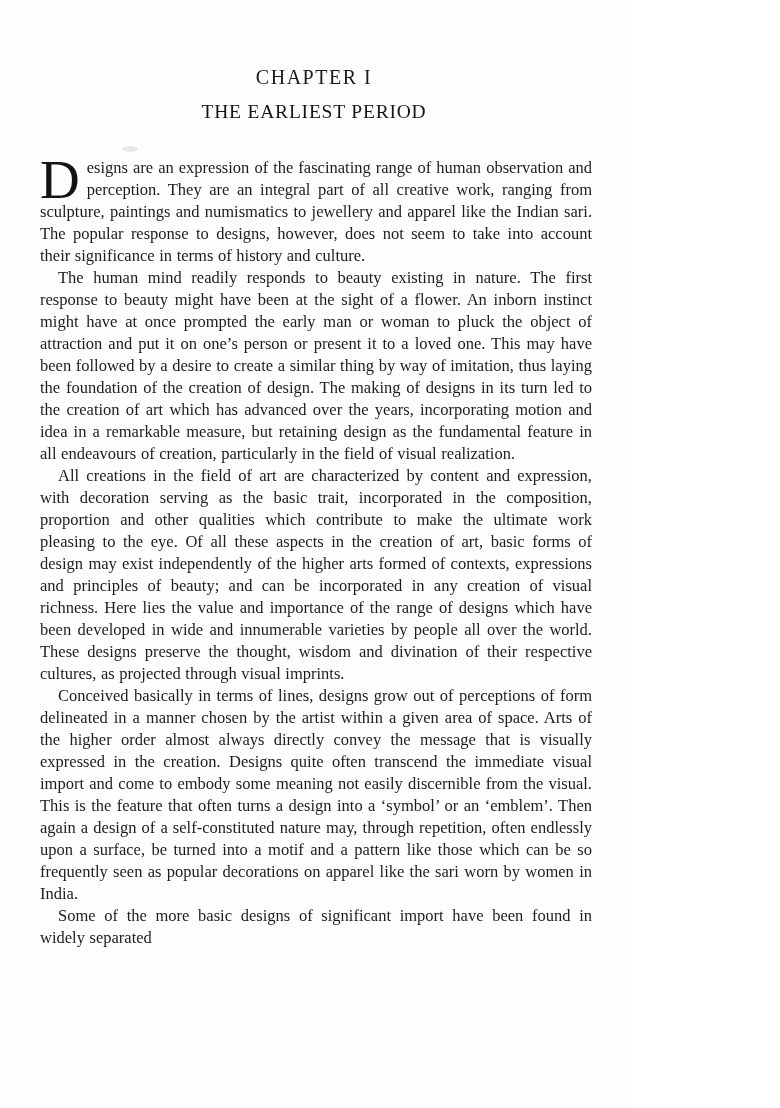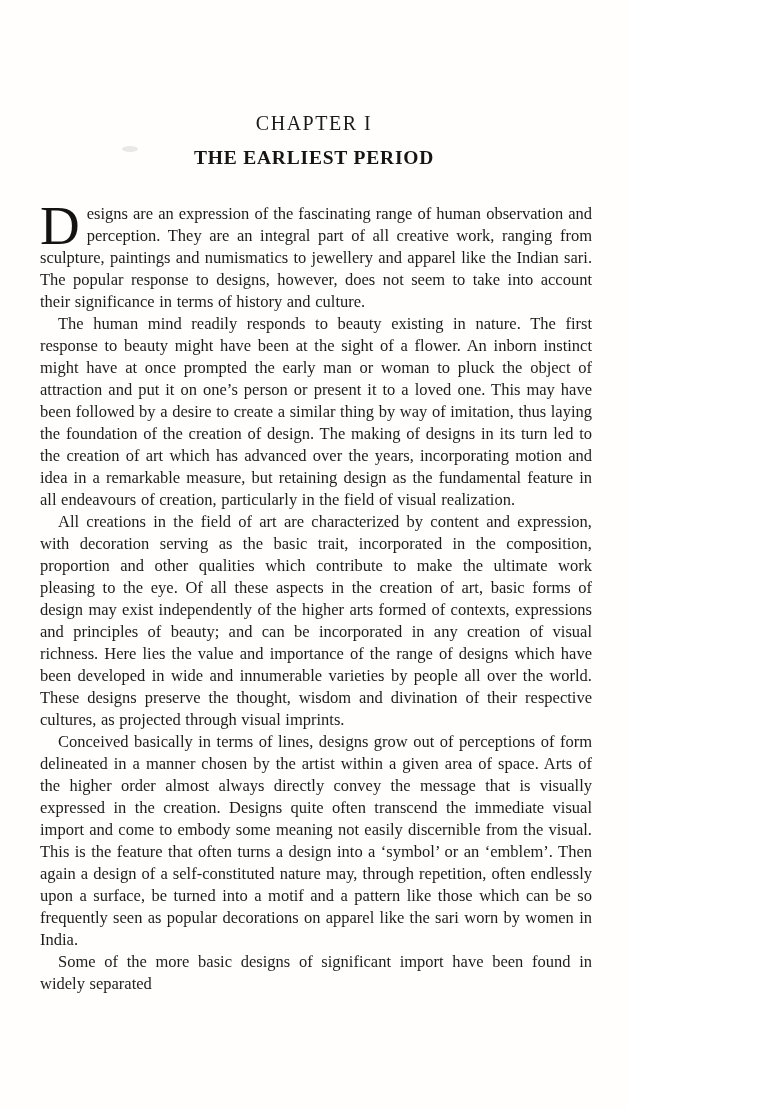--- a/index.html
+++ b/index.html
@@ -9,37 +9,37 @@
   }
   .page {
     position: relative;
     width: 628px;
     height: 1108px;
     background: #fffefd;
     overflow: hidden;
     font-family: "Liberation Serif", "DejaVu Serif", serif;
     color: #1d1c1a;
     box-sizing: border-box;
-    padding-top: 111px;
+    padding-top: 65px;
   }
   .chapter-heading {
     margin: 0 0 11px 0;
     text-align: center;
     font-size: 20px;
     line-height: 24px;
     font-weight: normal;
     letter-spacing: 1.5px;
     color: #1b1a18;
   }
   .chapter-title {
     margin: 0 0 33px 0;
     text-align: center;
     font-size: 19.5px;
     line-height: 24px;
-    font-weight: bold;
+    font-weight: normal;
     letter-spacing: 0.8px;
     color: #161514;
   }
   .body-text {
     padding: 0 36px 0 40px;
     font-size: 16.5px;
     line-height: 22px;
     text-align: justify;
   }
   .para {

